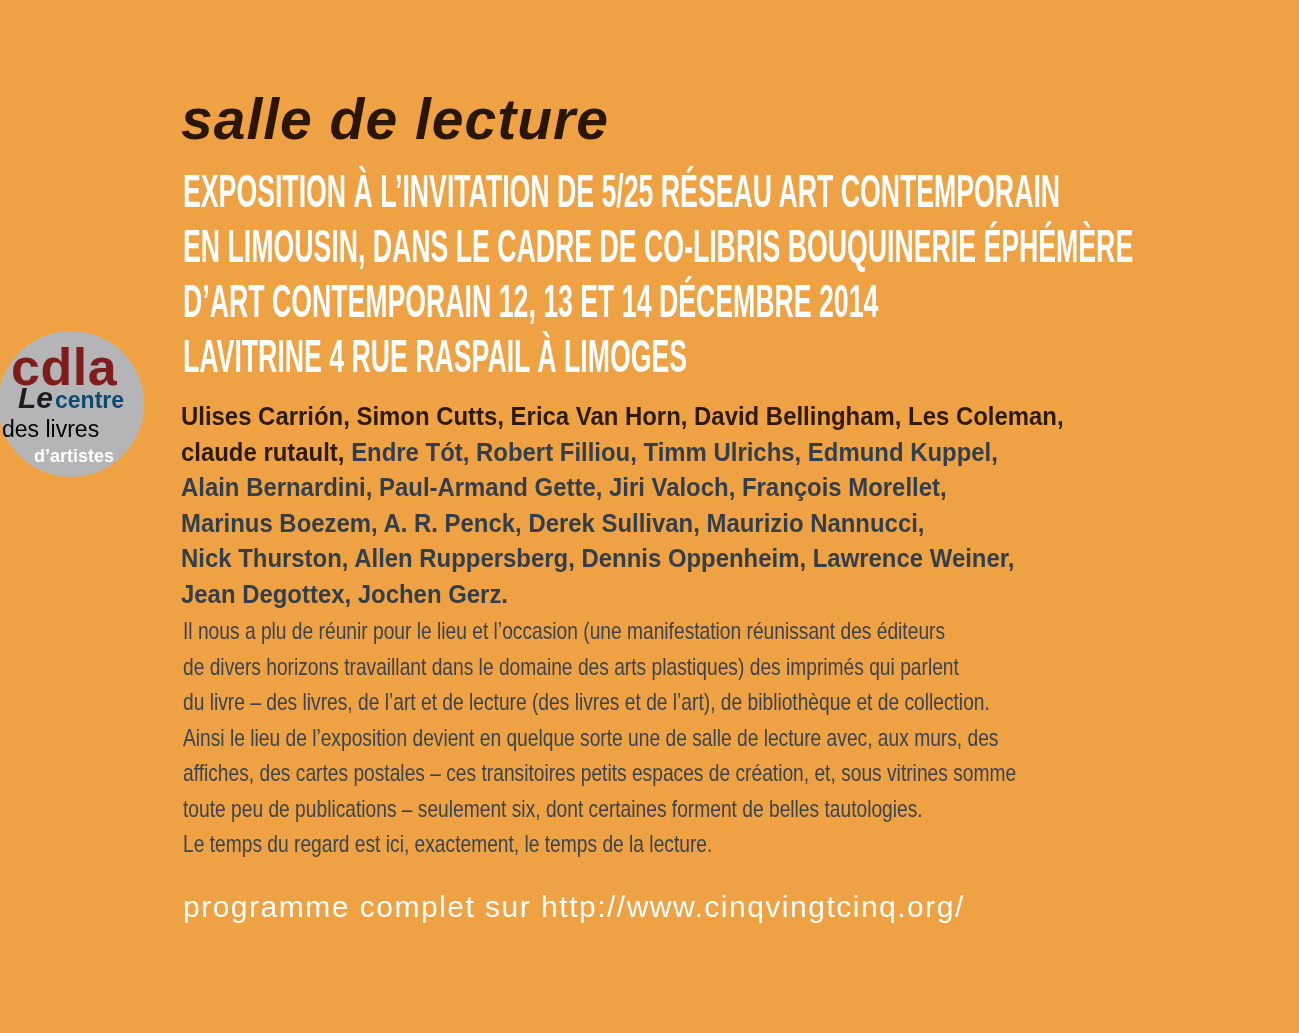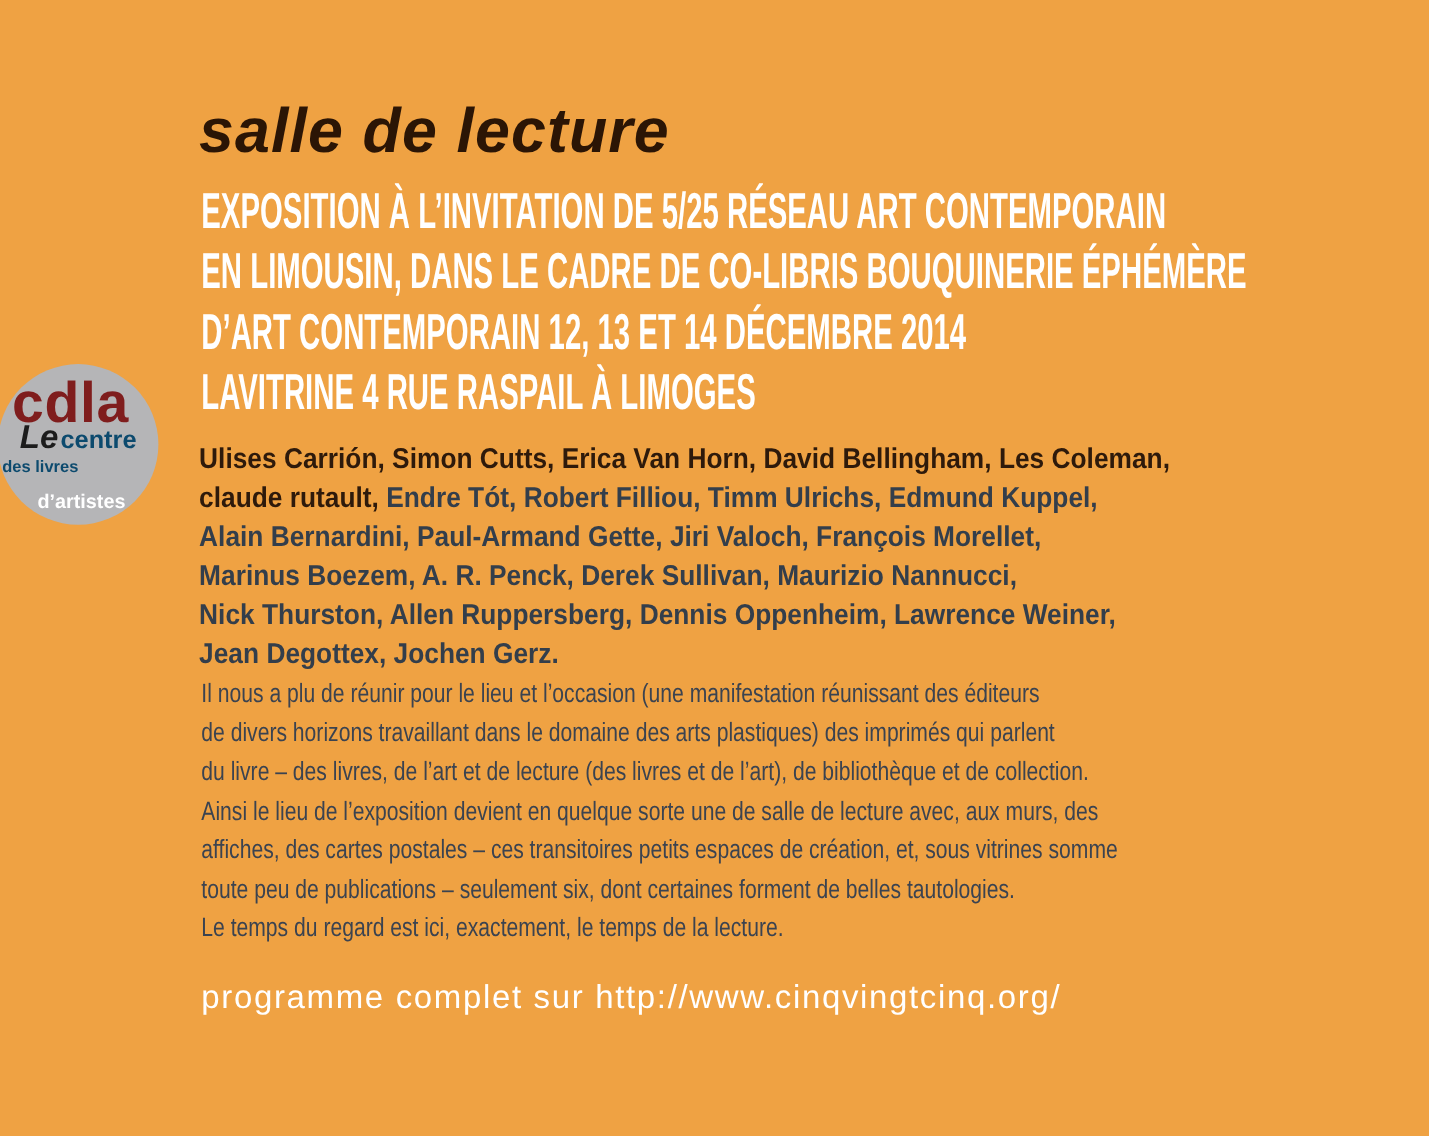--- a/index.html
+++ b/index.html
@@ -47,23 +47,23 @@
   .logo-centre {
     font-size: 23px;
     font-weight: bold;
     color: #0c4a6e;
     margin-left: 2px;
   }
   .logo-line3 {
     position: absolute;
     left: 4px;
     top: 85px;
-    font-size: 15px;
-    font-weight: bold;
-    color: #0c4a6e;
+    font-size: 23px;
+    font-weight: normal;
+    color: #000000;
     white-space: nowrap;
   }
   .logo-line4 {
     position: absolute;
     left: 36px;
     top: 115px;
     font-size: 18px;
     font-weight: bold;
     color: #ffffff;
     white-space: nowrap;

